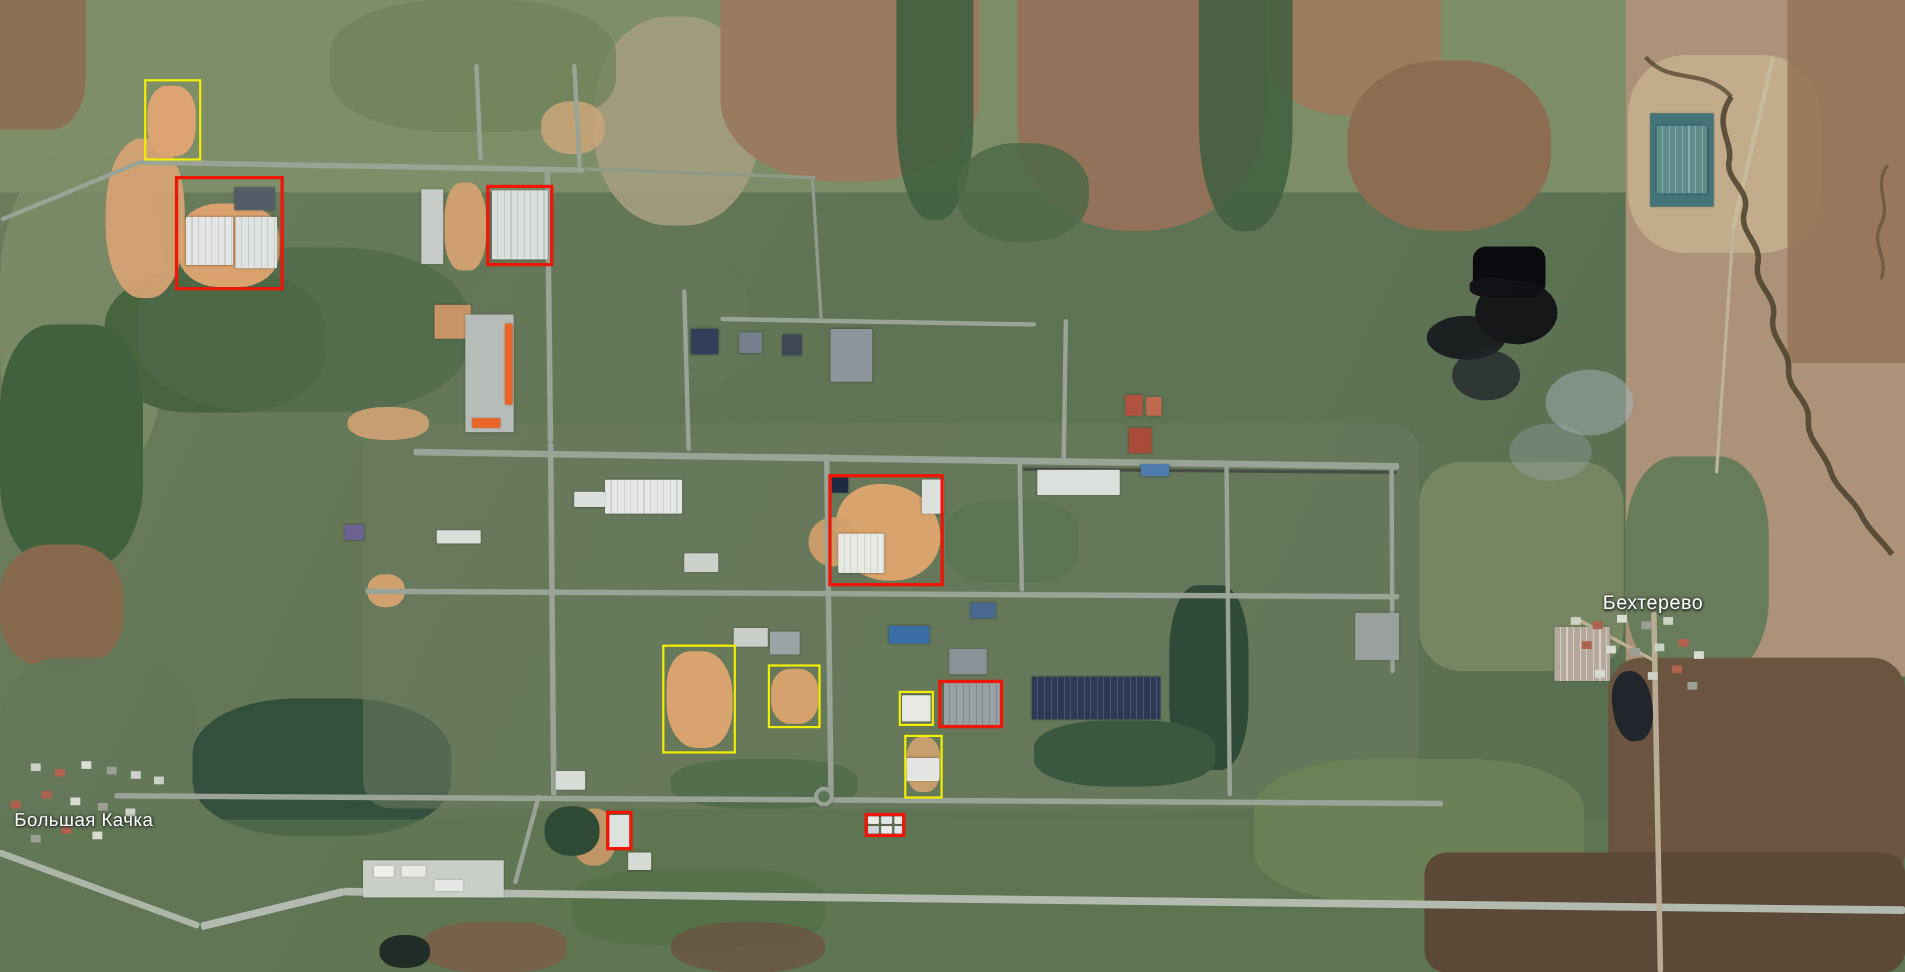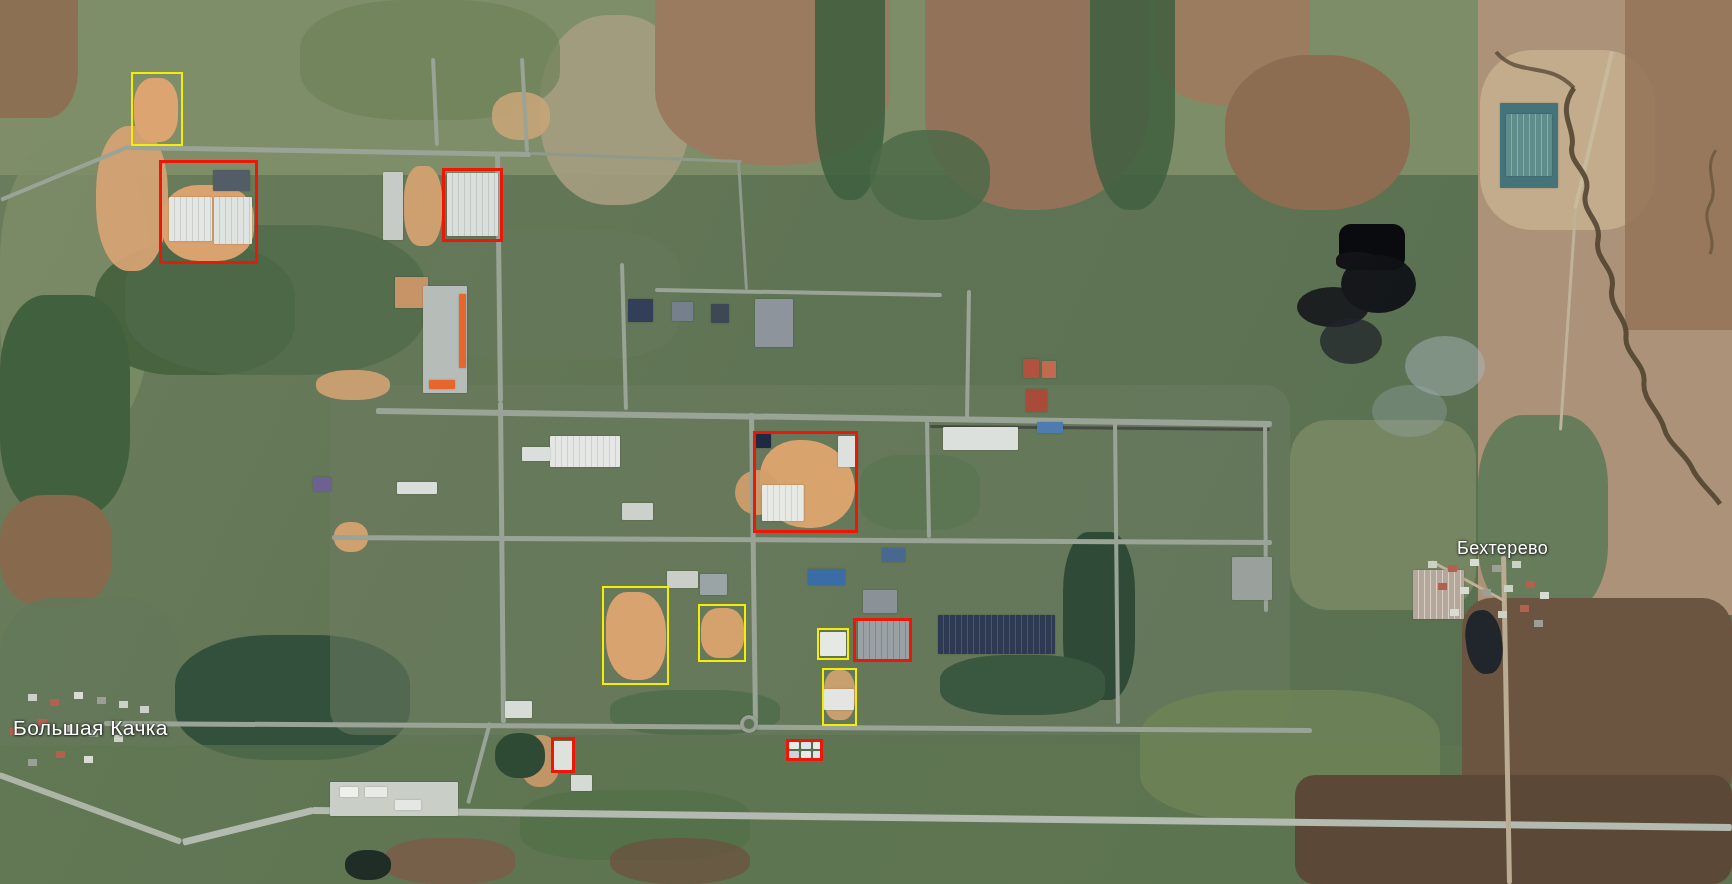--- a/index.html
+++ b/index.html
@@ -199,15 +199,15 @@
     <div class="anno" style="left: 442px; top: 168px; width: 61px; height: 74px; border: 3px solid rgb(238, 22, 6);"></div>
     <div class="anno" style="left: 753px; top: 431px; width: 105px; height: 102px; border: 3px solid rgb(238, 22, 6);"></div>
     <div class="anno" style="left: 853px; top: 618px; width: 59px; height: 44px; border: 3px solid rgb(238, 22, 6);"></div>
     <div class="anno" style="left: 551px; top: 737px; width: 24px; height: 36px; border: 3px solid rgb(238, 22, 6);"></div>
     <div class="anno" style="left: 786px; top: 739px; width: 37px; height: 22px; border: 3px solid rgb(238, 22, 6);"></div>
     <div class="anno" style="left: 131px; top: 72px; width: 52px; height: 74px; border: 2px solid rgb(242, 238, 4);"></div>
     <div class="anno" style="left: 602px; top: 586px; width: 67px; height: 99px; border: 2px solid rgb(242, 238, 4);"></div>
     <div class="anno" style="left: 698px; top: 604px; width: 48px; height: 58px; border: 2px solid rgb(242, 238, 4);"></div>
     <div class="anno" style="left: 817px; top: 628px; width: 32px; height: 32px; border: 2px solid rgb(242, 238, 4);"></div>
     <div class="anno" style="left: 822px; top: 668px; width: 35px; height: 58px; border: 2px solid rgb(242, 238, 4);"></div>
-    <div class="maplabel" style="left: 13px; top: 716px; font-size: 21px; color: rgb(255, 255, 255);">Большая Качка</div>
+    <div class="maplabel" style="left: 13px; top: 736px; font-size: 17px; color: rgb(255, 255, 255);">Большая Качка</div>
     <div class="maplabel" style="left: 1457px; top: 538px; font-size: 18px; color: rgb(255, 255, 255);">Бехтерево</div>
   </div>
 
 </body></html>

